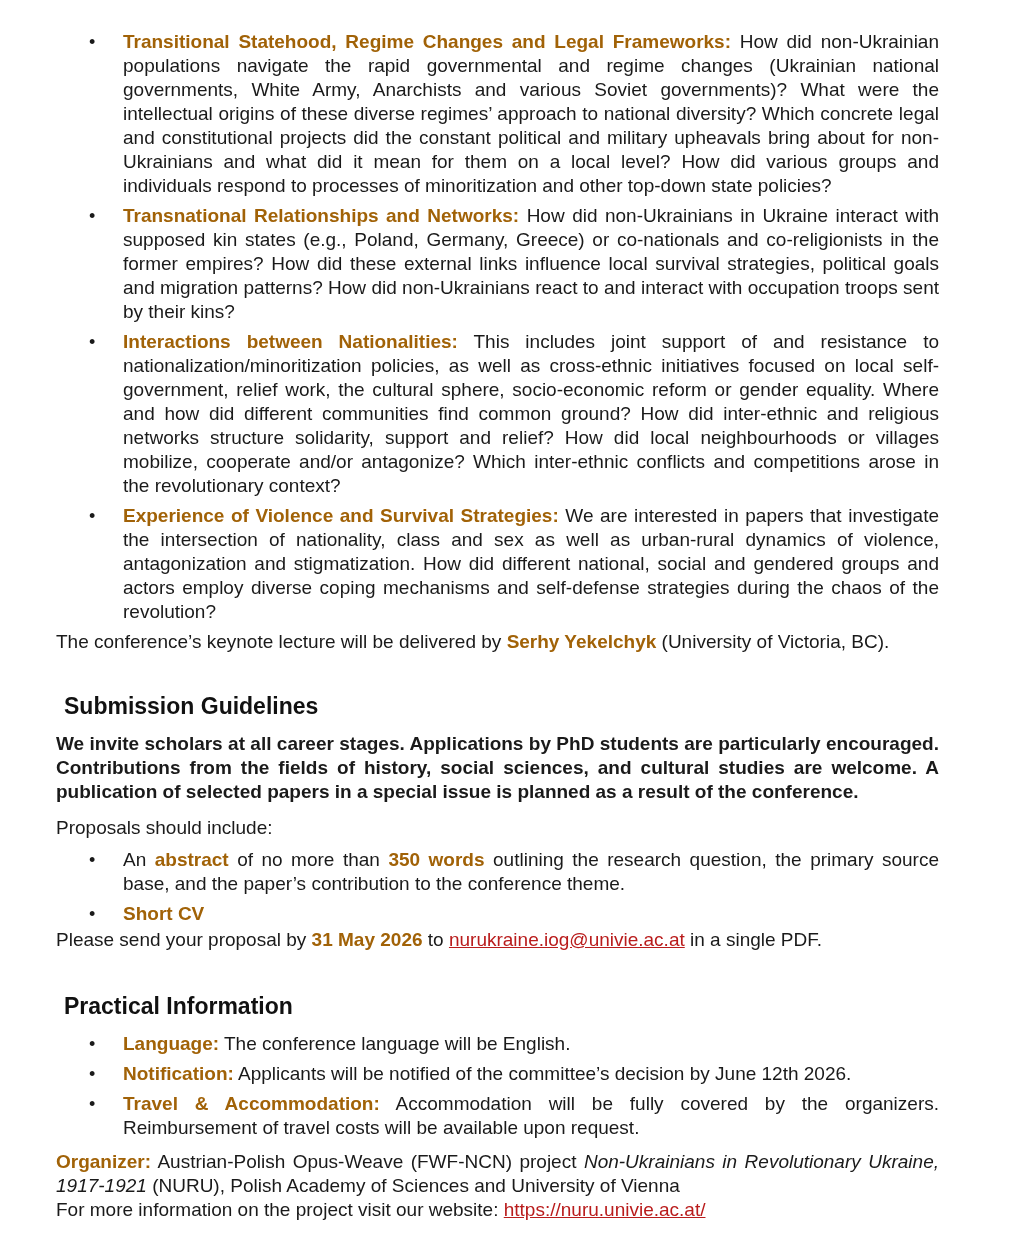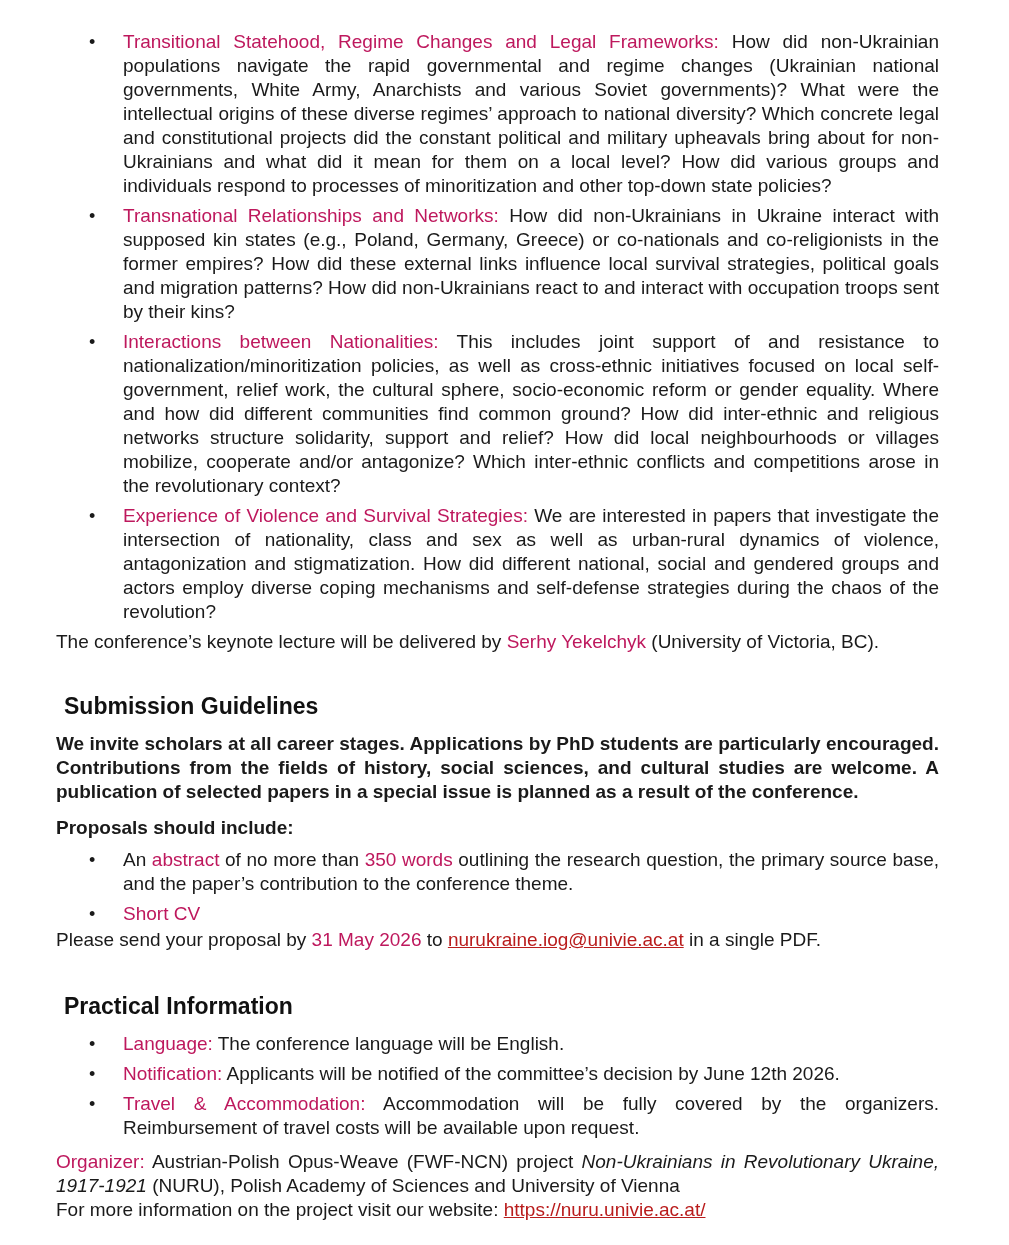--- a/index.html
+++ b/index.html
@@ -32,32 +32,32 @@
       margin: 0 0 6px 0;
       text-align: justify;
     }
     ul.bullets li::before {
       content: "\2022";
       position: absolute;
       left: -34px;
       top: 0;
       font-size: 18px;
     }
-    b, .bold { font-weight: normal; color: #be185d; }
+    b, .bold { font-weight: bold; color: #a16207; }
     p { margin: 0; }
     .keynote { margin-top: 2px; }
     h2 {
       font-size: 23px;
       line-height: 28px;
       font-weight: bold;
       margin: 38px 0 12px 8px;
       color: #111;
     }
     .para { text-align: justify; font-weight: bold; }
-    .proposals-label { margin-top: 12px; margin-bottom: 8px; font-weight: bold; }
+    .proposals-label { margin-top: 12px; margin-bottom: 8px; font-weight: normal; }
     ul.tight li { margin-bottom: 6px; }
     a.link {
       color: #b91c1c;
       text-decoration: underline;
     }
     .organizer { margin-top: 10px; text-align: justify; }
     .website { }
     i { font-style: italic; }
   </style>
 </head>

